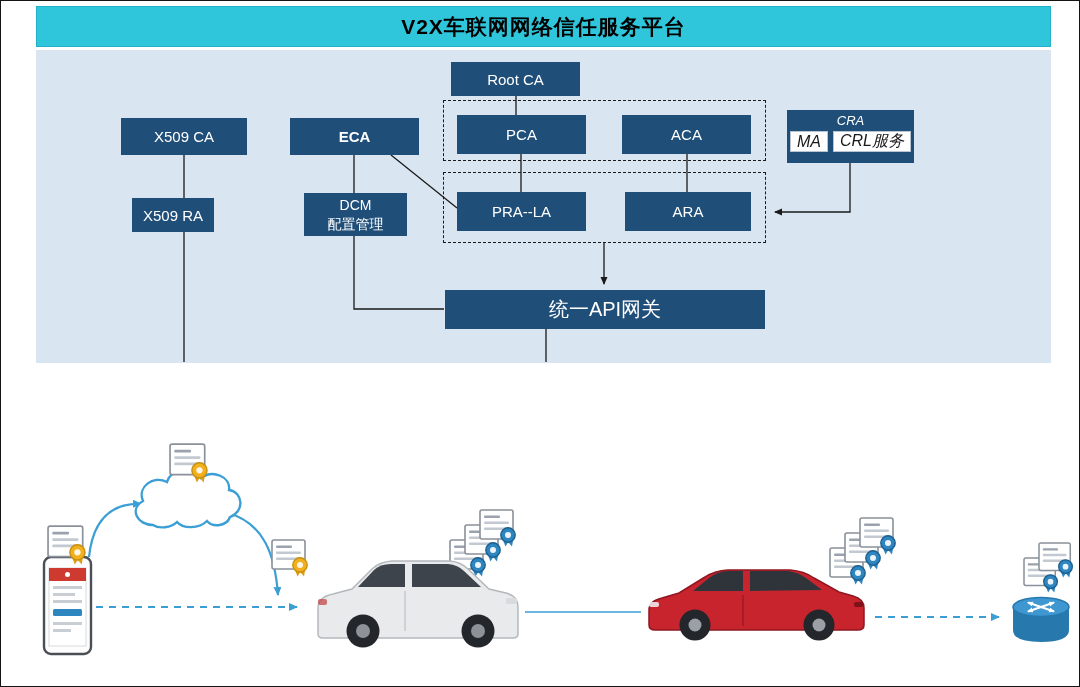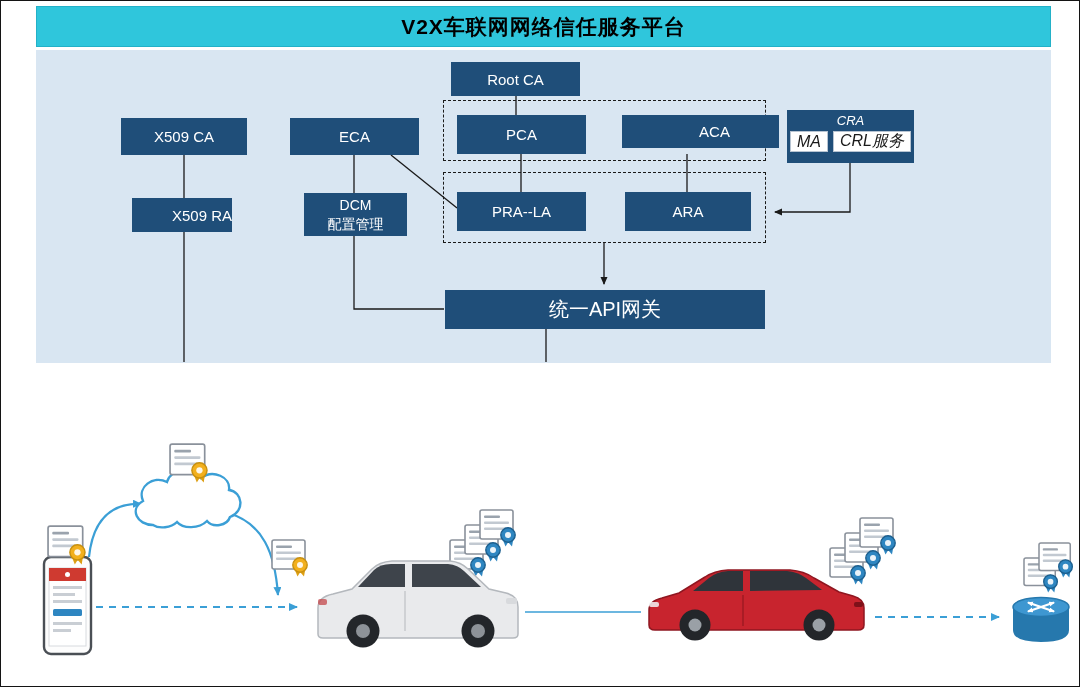--- a/index.html
+++ b/index.html
@@ -9,24 +9,24 @@
           border:1px solid #23b1c8;box-sizing:border-box;display:flex;align-items:center;justify-content:center;z-index:4;}
   .header span{font-size:21px;font-weight:700;color:#000000;letter-spacing:1px;}
   .panel{position:absolute;left:35px;top:49px;width:1015px;height:313px;background:#d9e6f2;z-index:1;}
   .art{position:absolute;left:0;top:0;z-index:2;}
   .node{position:absolute;background:#1f4e79;color:#fff;display:flex;align-items:center;justify-content:center;
         text-align:center;font-size:15px;z-index:3;}
   .dashedrect{position:absolute;border:1.6px dashed #1a1a1a;z-index:2;pointer-events:none;}
 
   .n-rootca{left:450px;top:61px;width:129px;height:34px;}
   .n-x509ca{left:120px;top:117px;width:126px;height:37px;}
-  .n-eca{left:289px;top:117px;width:129px;height:37px;}
+  .n-eca{left:289px;top:117px;width:129px;height:37px;font-weight:bold;}
   .n-pca{left:456px;top:114px;width:129px;height:39px;}
-  .n-aca{left:621px;top:114px;width:129px;height:33px;padding-left:28px;}
-  .n-x509ra{left:131px;top:197px;width:100px;height:34px;justify-content:flex-end;}
+  .n-aca{left:621px;top:114px;width:129px;height:39px;}
+  .n-x509ra{left:131px;top:197px;width:82px;height:34px;}
   .n-dcm{left:303px;top:192px;width:103px;height:43px;flex-direction:column;line-height:1.3;font-size:14px;}
   .n-prala{left:456px;top:191px;width:129px;height:39px;}
   .n-ara{left:624px;top:191px;width:126px;height:39px;}
   .n-api{left:444px;top:289px;width:320px;height:39px;font-size:20px;}
 
   .n-cra{left:786px;top:109px;width:127px;height:53px;flex-direction:column;justify-content:flex-start;
          padding-top:3px;font-size:13px;box-sizing:border-box;font-style:italic;}
   .cra-chips{display:flex;gap:5px;margin-top:3px;}
   .chip{background:#fff;color:#1a1a1a;font-size:16px;border:1px solid #b7c4d2;height:21px;
         display:flex;align-items:center;justify-content:center;padding:0 6px;box-sizing:border-box;}

